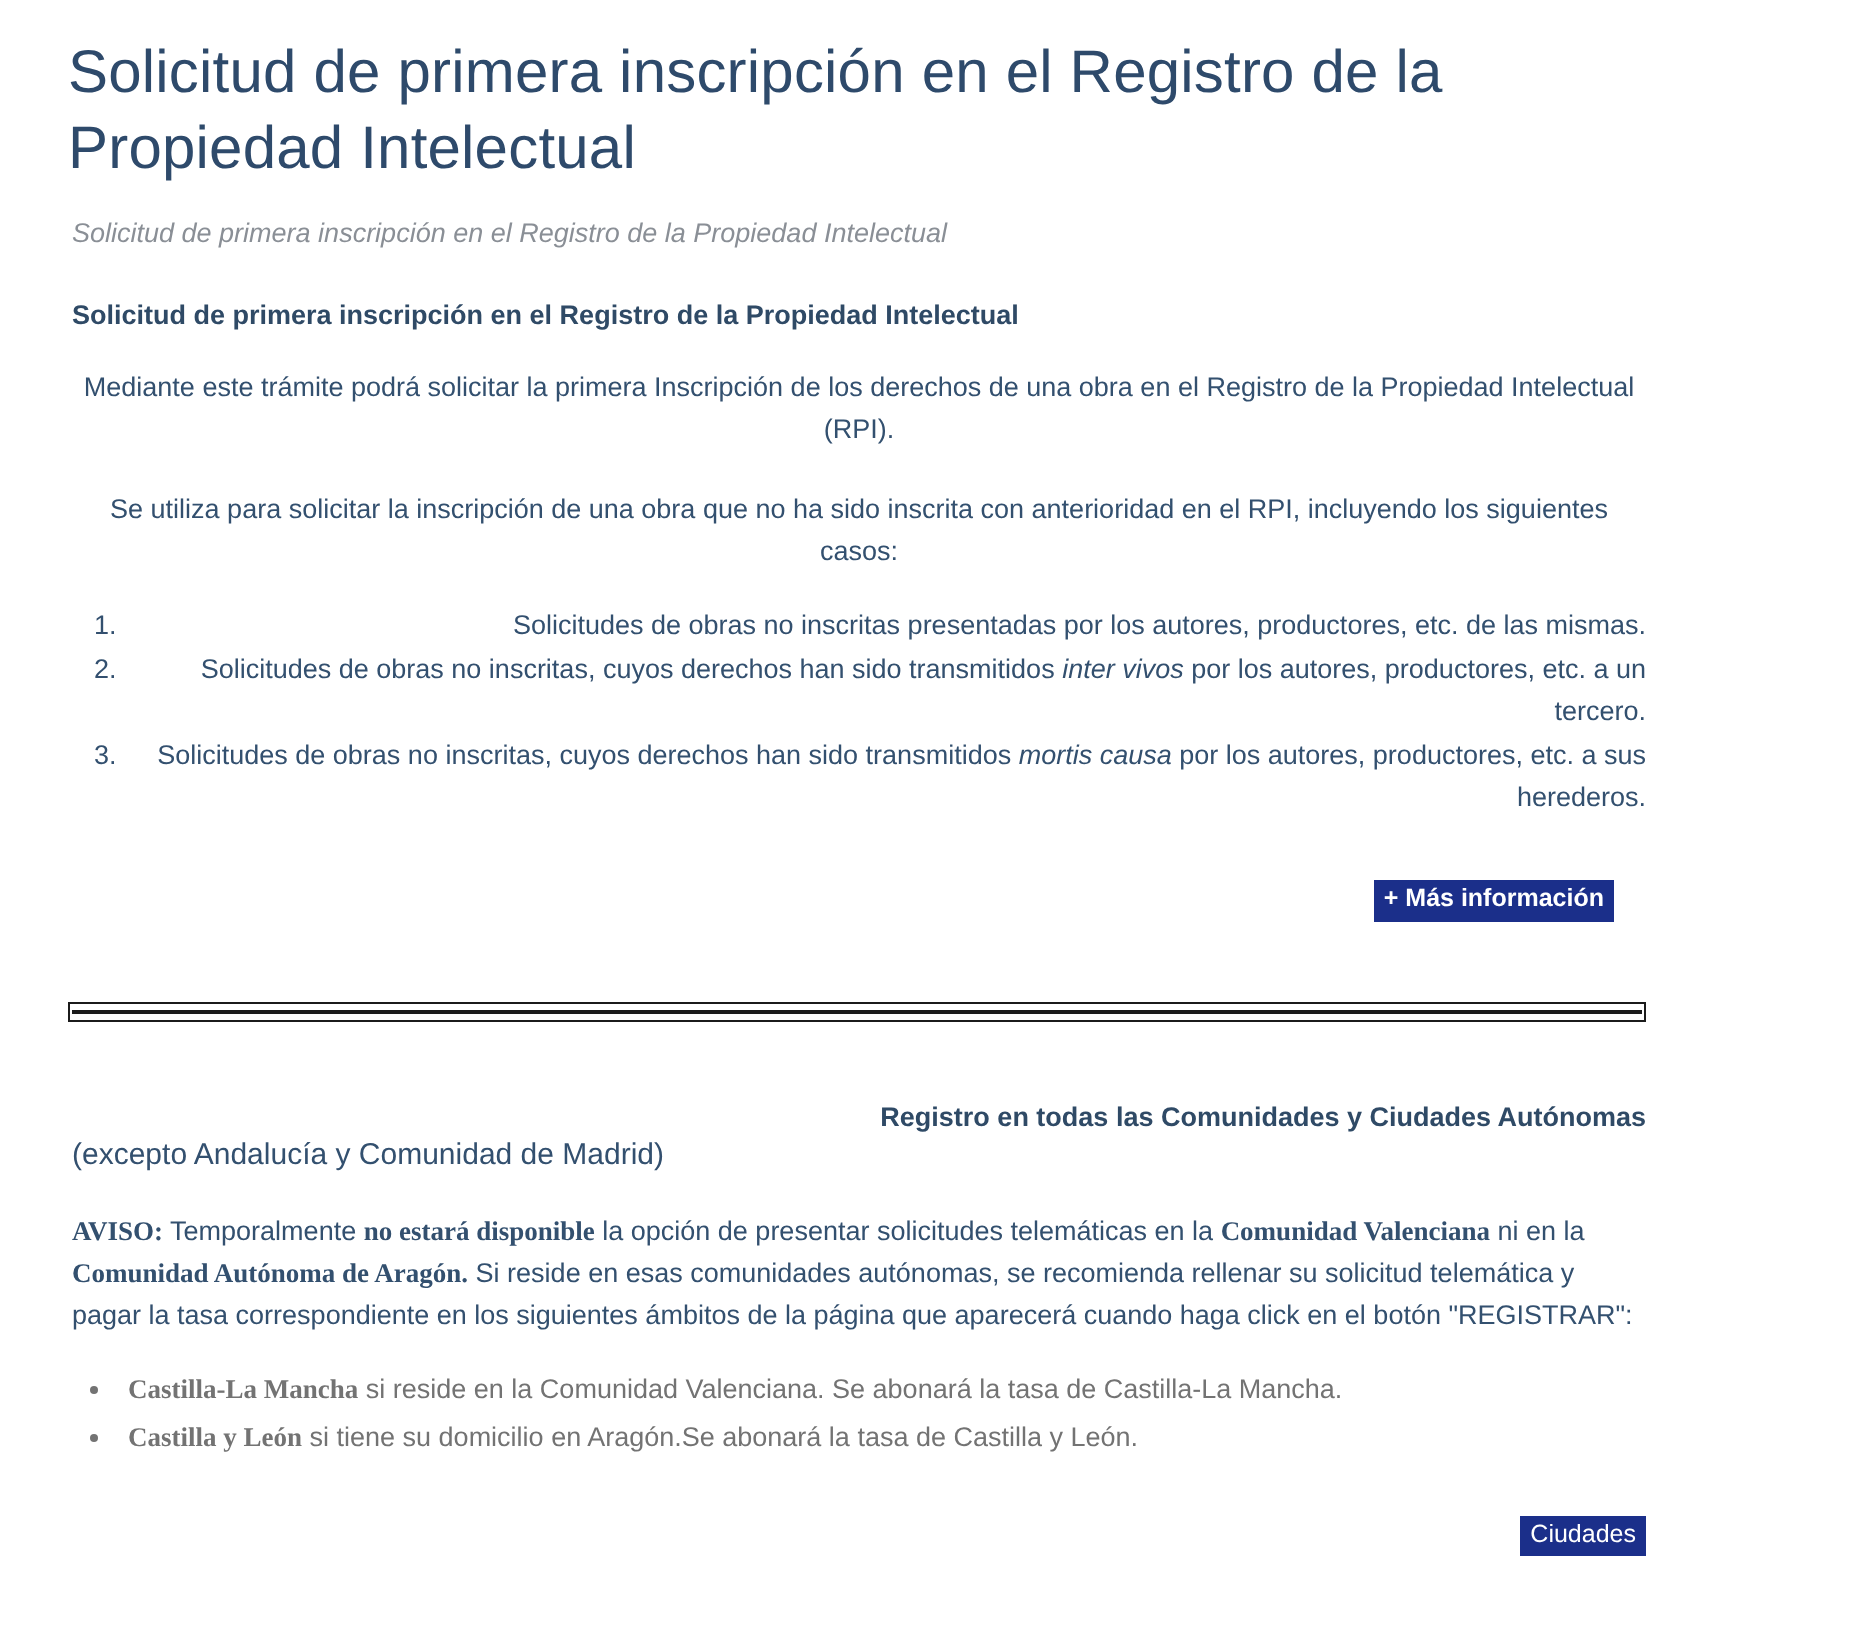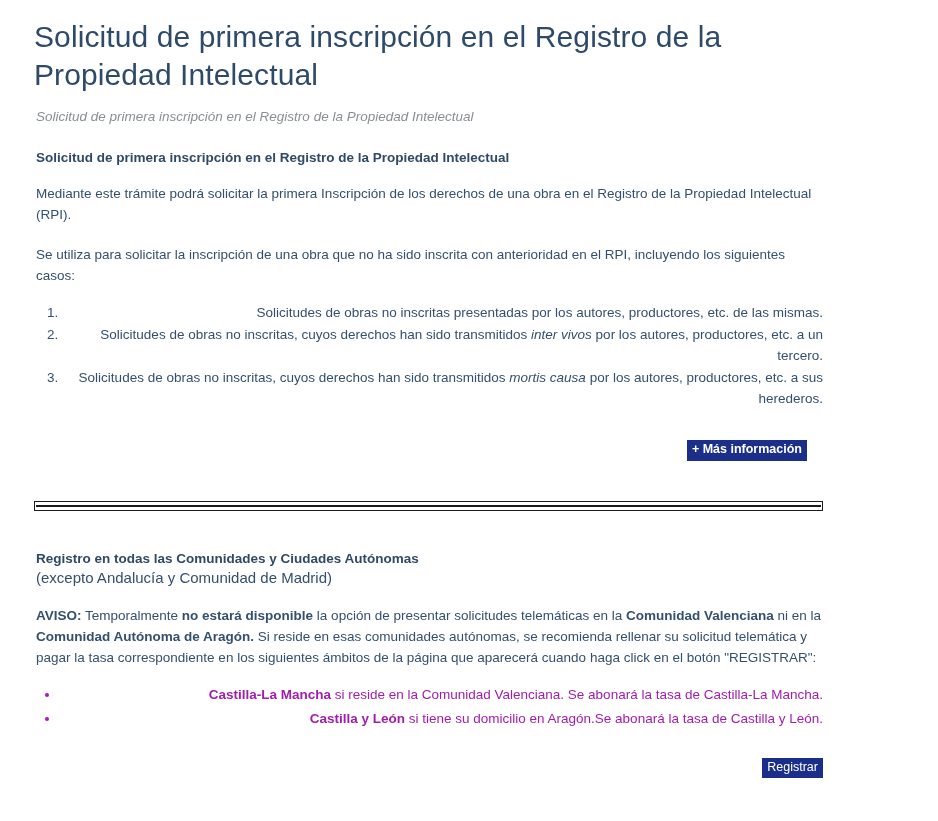--- a/index.html
+++ b/index.html
@@ -38,49 +38,49 @@
     font-weight: bold;
     color: #2f4a66;
     margin: 26px 0 0 2px;
   }
   p.body-text {
     font-size: 13.5px;
     line-height: 1.55;
     color: #33506f;
     margin: 19px 0 0 2px;
     max-width: 872px;
+    text-align: center;
   }
   ol.case-list {
     margin: 17px 0 0 2px;
     padding-left: 26px;
     font-size: 13.5px;
     line-height: 1.55;
     color: #33506f;
   }
   ol.case-list li {
     margin: 0 0 1px 0;
     padding-left: 4px;
     max-width: 856px;
     text-align: right;
   }
   ul.rule-list {
     margin: 16px 0 0 2px;
     padding-left: 24px;
     font-size: 13.5px;
     line-height: 1.6;
-    color: #a21caf;
+    color: #737373;
     list-style-type: disc;
-    text-align: right;
   }
   ul.rule-list li {
     margin: 0 0 2px 0;
     padding-left: 4px;
   }
   em { }
-  b, strong { font-weight: bold; }
+  b, strong { font-weight: bold; font-family: Liberation Serif, serif; }
 
   .more-info-row {
     margin-top: 30px;
     display: flex;
     justify-content: flex-end;
     padding-right: 16px;
   }
   .more-info-link {
     background: #1b2f8a;
     color: #ffffff;
@@ -108,20 +108,21 @@
     height: 0;
     margin-top: 2px;
   }
 
   .block-2 { margin-top: 40px; }
   .autonomy-head {
     font-size: 13.5px;
     font-weight: bold;
     color: #2f4a66;
     margin: 0 0 0 2px;
+    text-align: right;
   }
   .autonomy-sub {
     font-size: 15px;
     color: #33506f;
     margin: 3px 0 0 2px;
   }
   .aviso {
     font-size: 13.5px;
     line-height: 1.55;
     color: #33506f;
@@ -187,17 +188,17 @@
     <div class="autonomy-sub">(excepto Andalucía y Comunidad de Madrid)</div>
 
     <p class="aviso"><b>AVISO:</b><span> Temporalmente </span><b>no estará disponible</b><span> la opción de presentar solicitudes telemáticas en la </span><b>Comunidad Valenciana</b><span> ni en la </span><b>Comunidad Autónoma de Aragón.</b><span> Si reside en esas comunidades autónomas, se recomienda rellenar su solicitud telemática y pagar la tasa correspondiente en los siguientes ámbitos de la página que aparecerá cuando haga click en el botón "REGISTRAR":</span></p>
 
     <ul class="rule-list">
       <li><b>Castilla-La Mancha</b><span> si reside en la Comunidad Valenciana. Se abonará la tasa de Castilla-La Mancha.</span></li>
       <li><b>Castilla y León</b><span> si tiene su domicilio en Aragón.Se abonará la tasa de Castilla y León.</span></li>
     </ul>
 
     <div class="register-row">
-      <button class="register-btn" type="button">Registrar</button>
+      <button class="register-btn" type="button">Ciudades</button>
     </div>
   </div>
 
 </div>
 
 </body></html>

